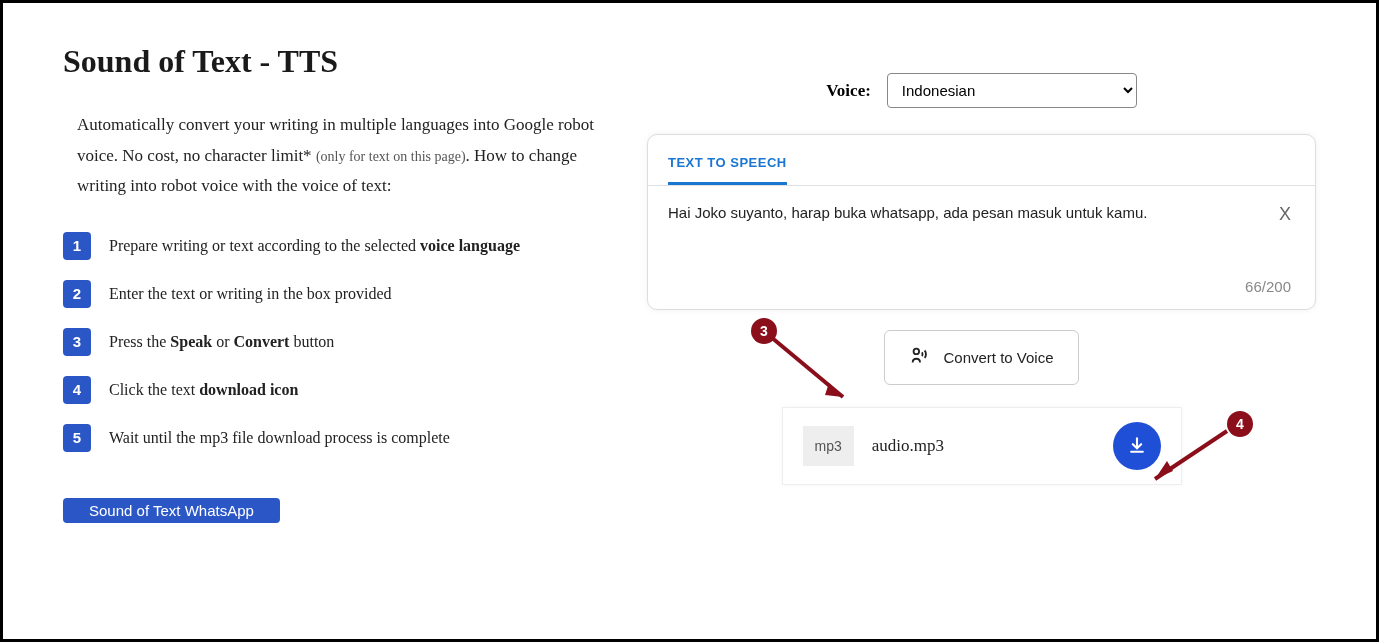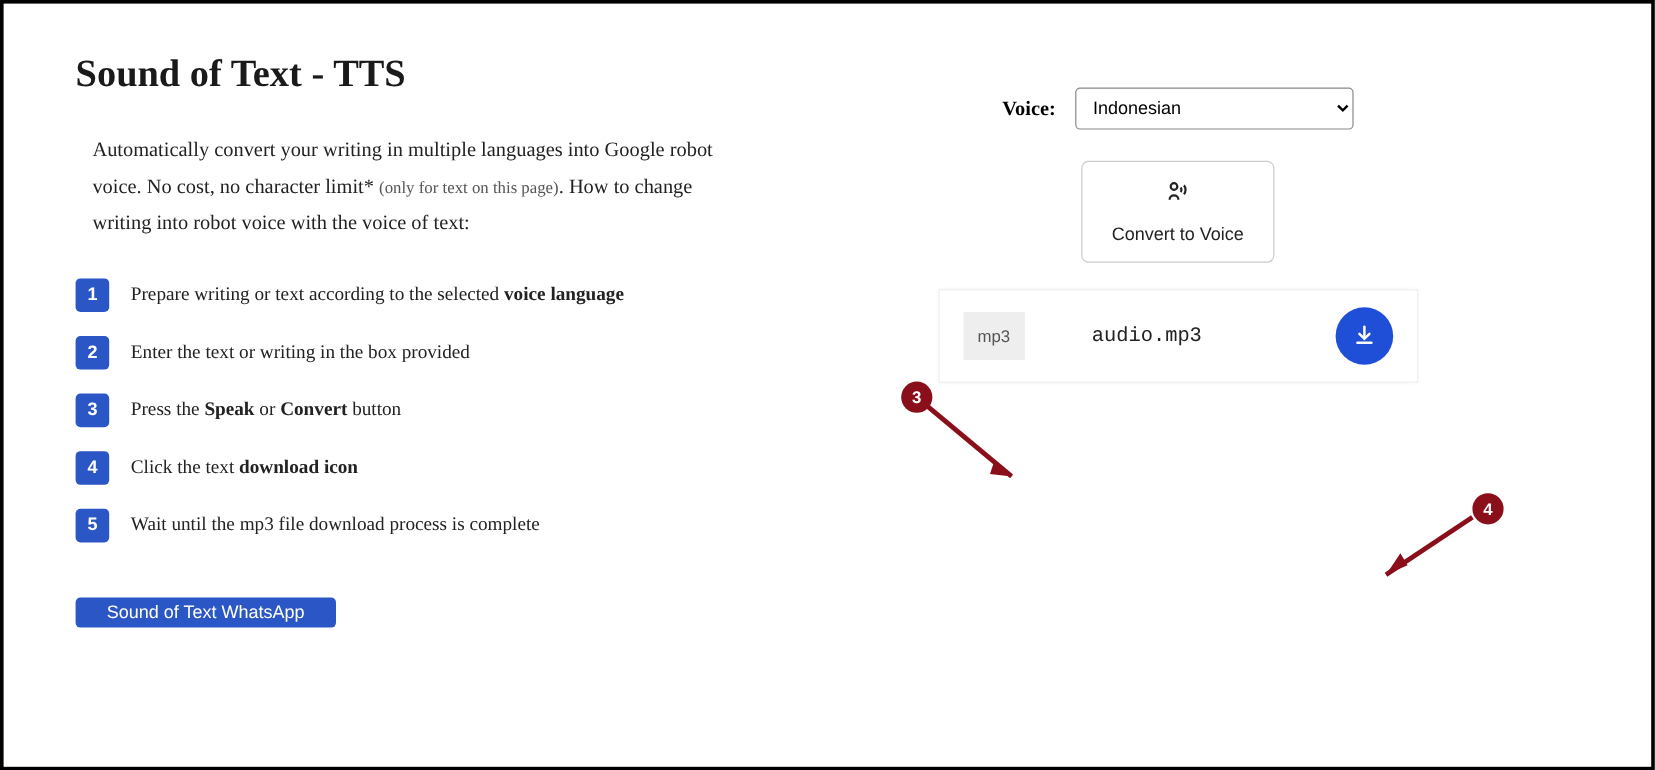--- a/index.html
+++ b/index.html
@@ -70,21 +70,21 @@
     justify-content: center;
     gap: 16px;
     margin-top: 30px;
     margin-bottom: 26px;
   }
   .voice-label {
     font-weight: bold;
     font-size: 17px;
   }
   .voice-select {
-    width: 232px;
+    width: 250px;
     height: 35px;
     padding: 4px 10px;
     font-size: 15px;
     border: 1px solid #888;
     border-radius: 4px;
     font-family: Arial, sans-serif;
     background: #fff;
   }
   .card {
     background: #fff;
@@ -147,21 +147,20 @@
     align-items: center;
     gap: 12px;
     background: #fff;
     border: 1px solid #ccc;
     border-radius: 6px;
     padding: 14px 24px;
     font-size: 15px;
     font-family: Arial, sans-serif;
     cursor: pointer;
     color: #222;
-    flex-direction: column;
   }
   .convert-btn svg { width: 22px; height: 22px; }
   .result-row {
     display: flex;
     align-items: center;
     justify-content: center;
     gap: 18px;
     background: #fff;
     border: 1px solid #eee;
     padding: 14px 20px;
@@ -172,23 +171,22 @@
   .badge-mp3 {
     background: #eee;
     color: #555;
     padding: 12px 12px;
     font-size: 14px;
     font-family: Arial, sans-serif;
   }
   .fname {
     flex: 1;
     font-size: 17px;
-    font-family: Liberation Mono, monospace;
-    color: #222;
-    margin-left: 38px;
+    font-family: Liberation Serif, serif;
+    color: #222;
   }
   .dl-btn {
     background: #1f4fd6;
     width: 48px;
     height: 48px;
     border-radius: 50%;
     border: none;
     display: flex;
     align-items: center;
     justify-content: center;
@@ -251,20 +249,30 @@
   </div>
 
   <div class="right">
     <div class="voice-row">
       <span class="voice-label">Voice:</span>
       <select class="voice-select">
         <option>Indonesian</option>
       </select>
     </div>
 
+    <div class="card">
+      <div class="tab-header">
+        <span class="tab">TEXT TO SPEECH</span>
+      </div>
+      <div class="ta-wrap">
+        <textarea class="ta" style="">Hai Joko suyanto, harap buka whatsapp, ada pesan masuk untuk kamu.</textarea>
+        <span class="clear-x">X</span>
+        <div class="counter">66/200</div>
+      </div>
+    </div>
 
     <div class="convert-row">
       <button class="convert-btn">
         <span>
           <svg viewBox="0 0 24 24" fill="none" stroke="currentColor" stroke-width="2">
             <circle cx="8" cy="7" r="3"></circle>
             <path d="M4 19c0-2.5 1.8-4 4-4s4 1.5 4 4"></path>
             <path d="M14 8c1 1 1 3 0 4"></path>
             <path d="M17 6c2 2 2 6 0 8"></path>
           </svg>

